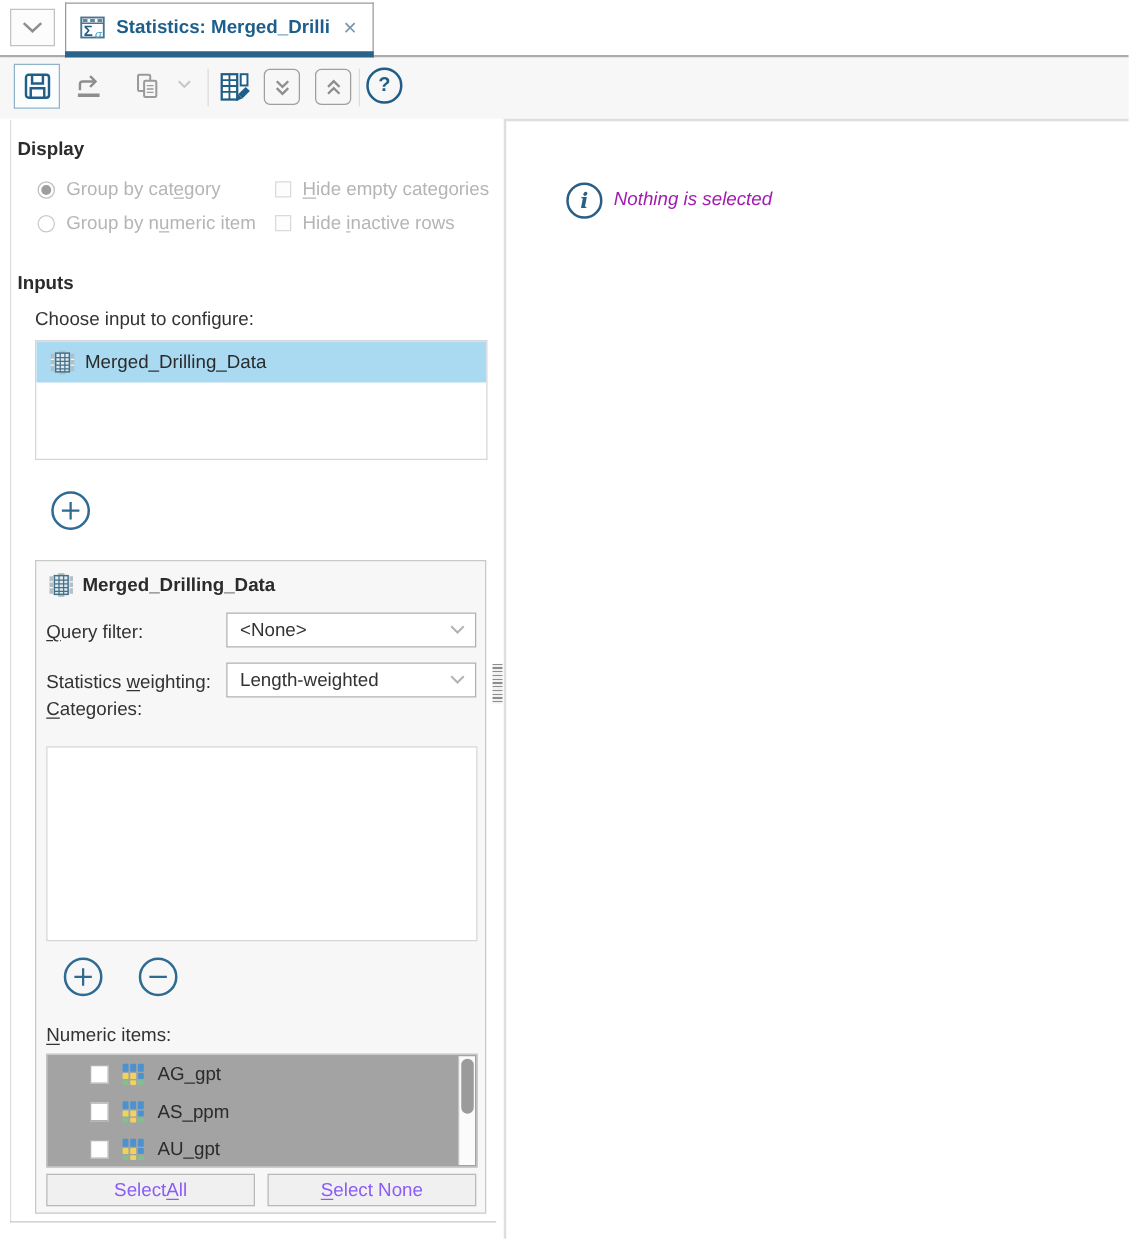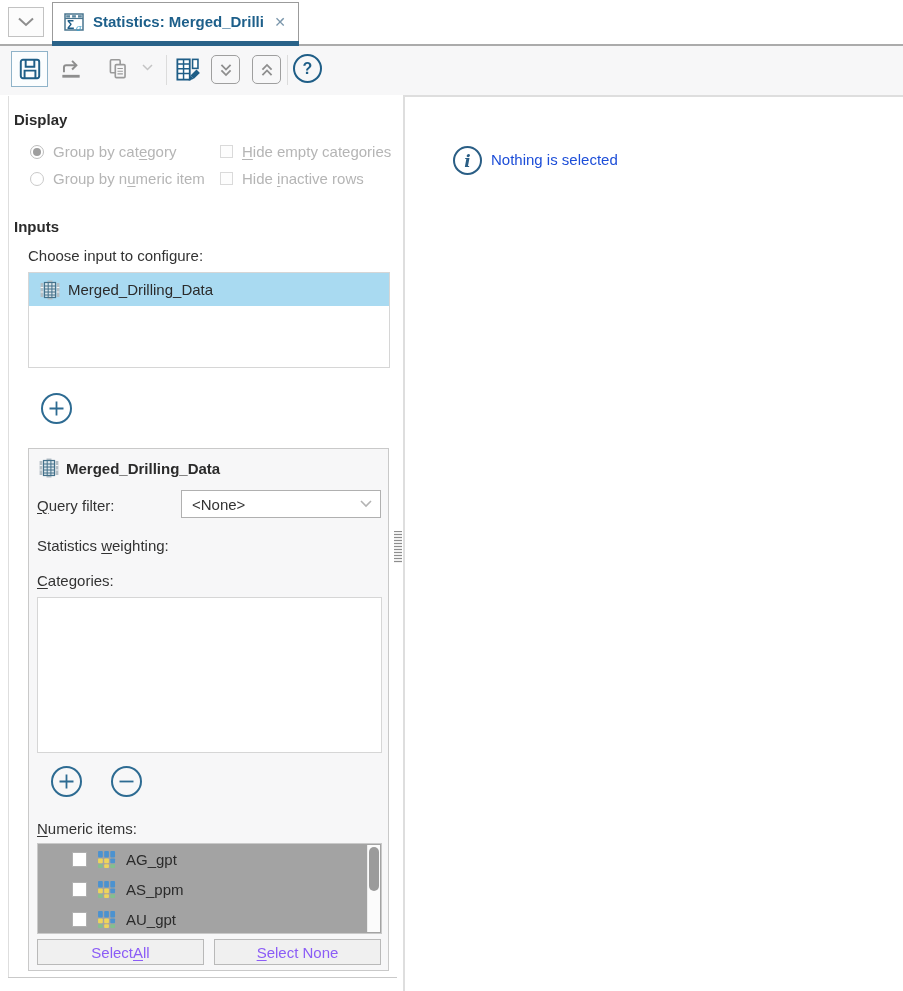--- a/index.html
+++ b/index.html
@@ -54,37 +54,37 @@
   .input-item { height:33px; display:flex; align-items:center; gap:8px; padding-left:11px; color:#2b2b2b; }
   .input-item.selected { background:#a9daf1; }
   .round-btn { position:absolute; width:31px; height:31px; border:2px solid #2d6b92; border-radius:50%; background:transparent; display:flex; align-items:center; justify-content:center; }
   .add-input { left:41px; top:393px; }
 
   
   .groupbox { position:absolute; left:28px; top:448px; width:361px; height:523px; border:1px solid #c9c9c9; background:#f7f7f8; }
   .gb-header { position:absolute; left:10px; top:9px; display:flex; align-items:center; gap:7px; font-weight:bold; color:#2b2b2b; }
   .fld-label { position:absolute; color:#333; }
   .lb-query { left:8px; top:48px; } .lb-weight { left:8px; top:88px; }
-  .lb-categories { left:8px; top:123px; } .lb-numeric { left:8px; top:371px; }
+  .lb-categories { left:8px; top:110px; } .lb-numeric { left:8px; top:371px; }
   .combo { position:absolute; left:152px; width:200px; height:28px; background:#fff; border:1px solid #b0b0b0; display:flex; align-items:center; padding:0 8px 0 10px; color:#333; }
   .combo .cval { flex:1; white-space:nowrap; overflow:hidden; }
   .combo1 { top:41px; } .combo2 { top:81px; }
   .cat-list { position:absolute; left:8px; top:148px; width:345px; height:156px; background:#fff; border:1px solid #d6d6d6; }
   .add-cat { left:22px; top:317px; } .rem-cat { left:82px; top:317px; }
   .num-list { position:absolute; left:8px; top:394px; width:345px; height:91px; background:#a3a3a3; border:1px solid #c9c9c9; overflow:hidden; }
   .num-row { height:30px; display:flex; align-items:center; gap:10px; padding-left:34px; color:#2b2b2b; }
   .cbx { width:15px; height:15px; border:1px solid #b0b0b0; background:#fff; flex:0 0 auto; }
   .num-scroll { position:absolute; right:1px; top:1px; width:13px; height:87px; background:#fbfbfb; border-left:1px solid #ececec; }
   .num-thumb { position:absolute; right:1px; top:2px; width:10px; height:44px; background:#9b9b9b; border-radius:5px; }
   .pushbtn { position:absolute; top:490px; height:26px; background:#f0f0f0; border:1px solid #b9b9b9; display:flex; align-items:center; justify-content:center; color:#8b5cf6; }
   .btn-selall { left:8px; width:167px; } .btn-selnone { left:185px; width:167px; }
 
   
   .info-icon { position:absolute; left:48px; top:49px; width:29px; height:29px; border:2px solid #2a5e85; border-radius:50%; display:flex; align-items:center; justify-content:center; font-family:"DejaVu Serif", serif; font-weight:bold; font-style:italic; font-size:17px; color:#2a5e85; }
-  .nothing-msg { position:absolute; left:86px; top:54px; color:#1d4ed8; }
+  .nothing-msg { position:absolute; left:86px; top:54px; font-style:italic; color:#a21caf; }
 
   u { text-decoration:underline; text-underline-offset:2px; }
   svg { display:block; }
 </style>
 </head>
 <body>
 
 <div id="app">
 
   <div class="tabbar">
@@ -247,20 +247,28 @@
     <div class="combo combo1">
       <span class="cval">&lt;None&gt;</span>
       <span>
         <svg width="12" height="8" viewBox="0 0 12 8">
             <path d="M1 1 L6 6 L11 1" fill="none" stroke="#b3b3b3" stroke-width="1.6"></path>
           </svg>
       </span>
     </div>
 
     <div class="fld-label lb-weight">Statistics <u>w</u>eighting:</div>
+    <div class="combo combo2">
+      <span class="cval">Length-weighted</span>
+      <span>
+        <svg width="12" height="8" viewBox="0 0 12 8">
+            <path d="M1 1 L6 6 L11 1" fill="none" stroke="#b3b3b3" stroke-width="1.6"></path>
+          </svg>
+      </span>
+    </div>
 
     <div class="fld-label lb-categories"><u>C</u>ategories:</div>
     <div class="cat-list"></div>
 
     <div class="round-btn add-cat">
       <span>
         <svg width="17" height="17" viewBox="0 0 17 17" stroke="#2d6b92" stroke-width="1.8">
             <path d="M8.5 1.5 V15.5 M1.5 8.5 H15.5"></path>
           </svg>
       </span>

